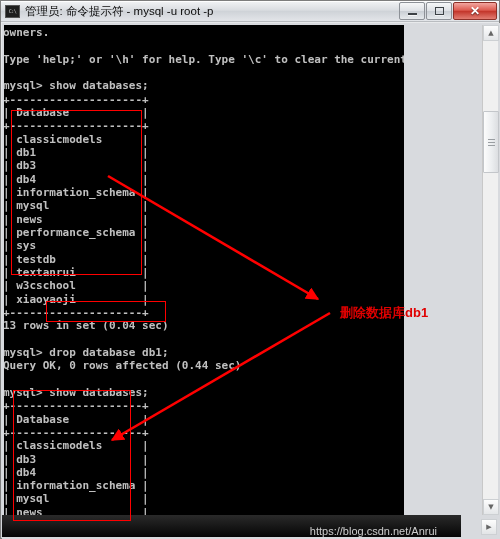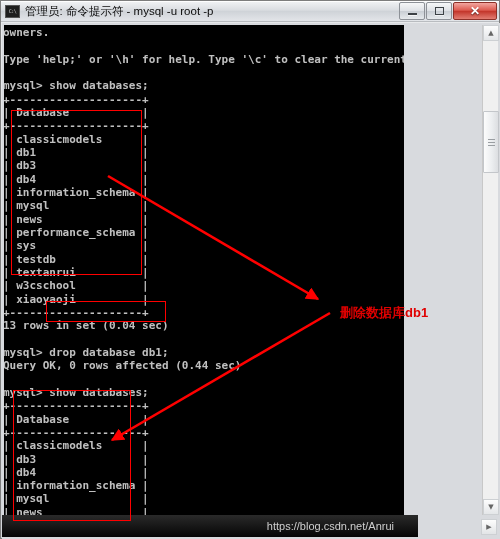--- a/index.html
+++ b/index.html
@@ -165,23 +165,23 @@
     border-radius: 1px;
     display: flex; align-items: center; justify-content: center;
   }
   .vs-grip { width: 7px; height: 7px;
     background: repeating-linear-gradient(180deg,#9a9ea2 0 1px,transparent 1px 3px); }
 
   
   .statusstrip {
     position: absolute;
     left: 1px; bottom: 1px;
-    width: 416px; height: 22px;
+    width: 459px; height: 22px;
     background: linear-gradient(180deg,#2a2a2a 0%, #141414 60%, #050505 100%);
-    display: flex; align-items: center; justify-content: flex-end;
+    display: flex; align-items: flex-end; justify-content: flex-end;
     padding-right: 24px;
     margin-top: 8px;
   }
   .watermark {
     font-family: "Liberation Sans", sans-serif;
     font-size: 11px;
     color: #cfcfcf;
   }
   .hscroll-corner {
     position: absolute; right: 2px; bottom: 3px;

